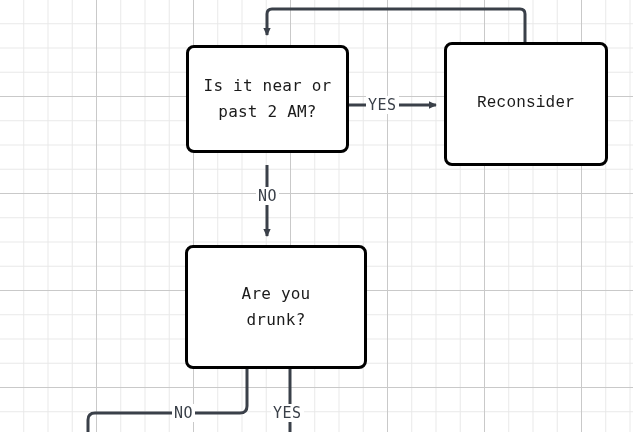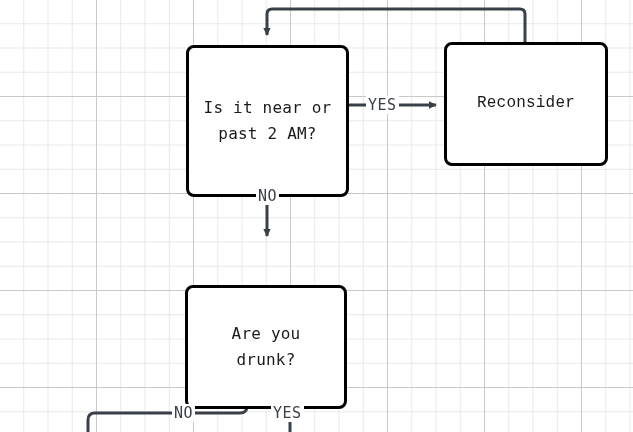--- a/index.html
+++ b/index.html
@@ -43,23 +43,23 @@
     align-items: center;
     justify-content: center;
     text-align: center;
     color: #1b1b1b;
     font-family: "DejaVu Sans Mono", "Liberation Mono", monospace;
     font-size: 16px;
     line-height: 1.62;
     letter-spacing: 0.2px;
     white-space: pre-line;
   }
-  #node-time   { left: 186px; top: 45px;  width: 163px; height: 152px; }
+  #node-time   { left: 186px; top: 45px;  width: 163px; height: 108px; }
   #node-recon  { left: 444px; top: 42px;  width: 164px; height: 124px; font-family: Liberation Mono, monospace; }
-  #node-drunk  { left: 185px; top: 245px; width: 162px; height: 124px; margin-top: 40px; }
+  #node-drunk  { left: 185px; top: 245px; width: 182px; height: 124px; }
 
   .edge-label {
     position: absolute;
     color: #3a4049;
     font-family: "DejaVu Sans Mono", "Liberation Mono", monospace;
     font-size: 15px;
     letter-spacing: 0.5px;
     background: #ffffff;
     padding: 0 2px;
     white-space: nowrap;

